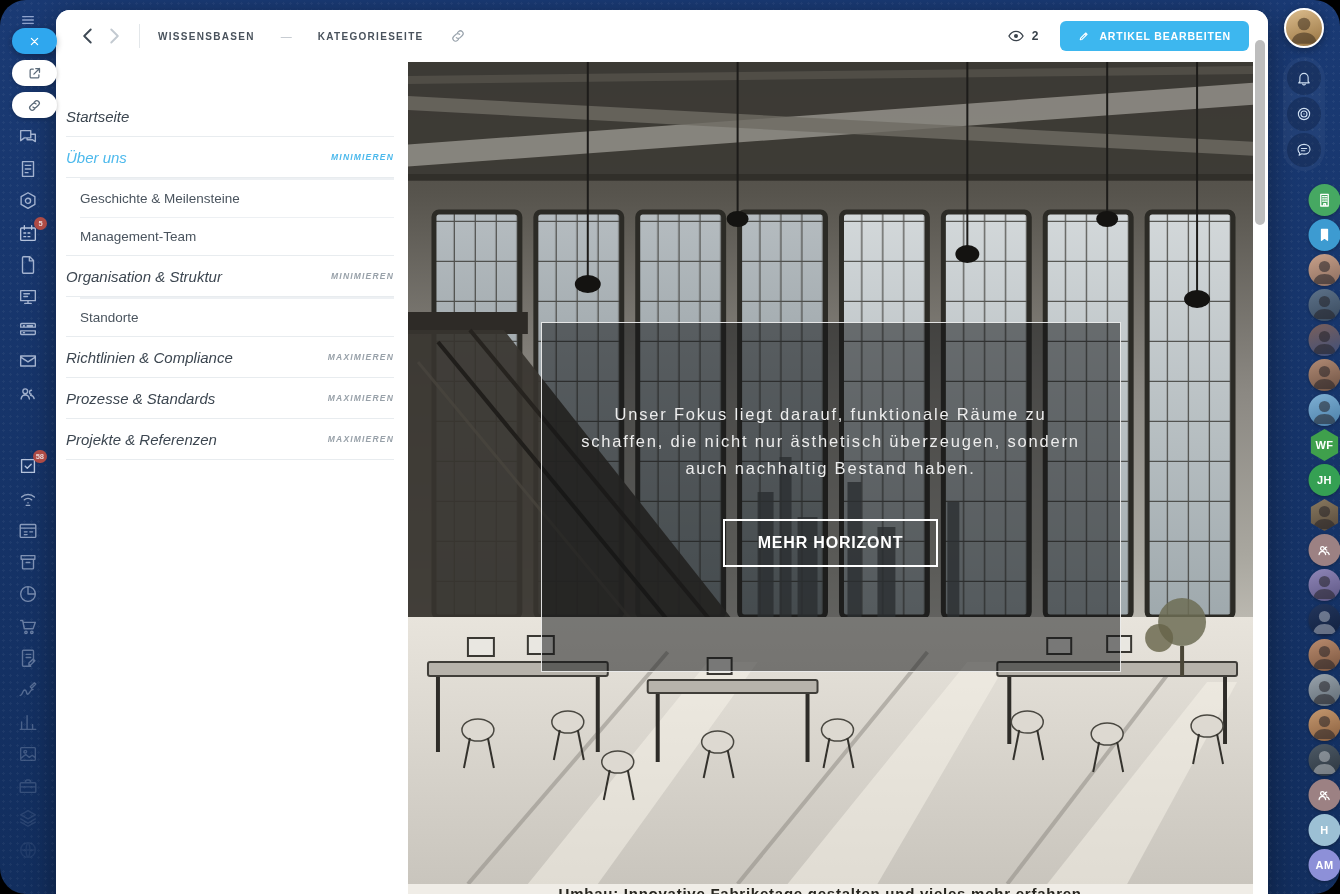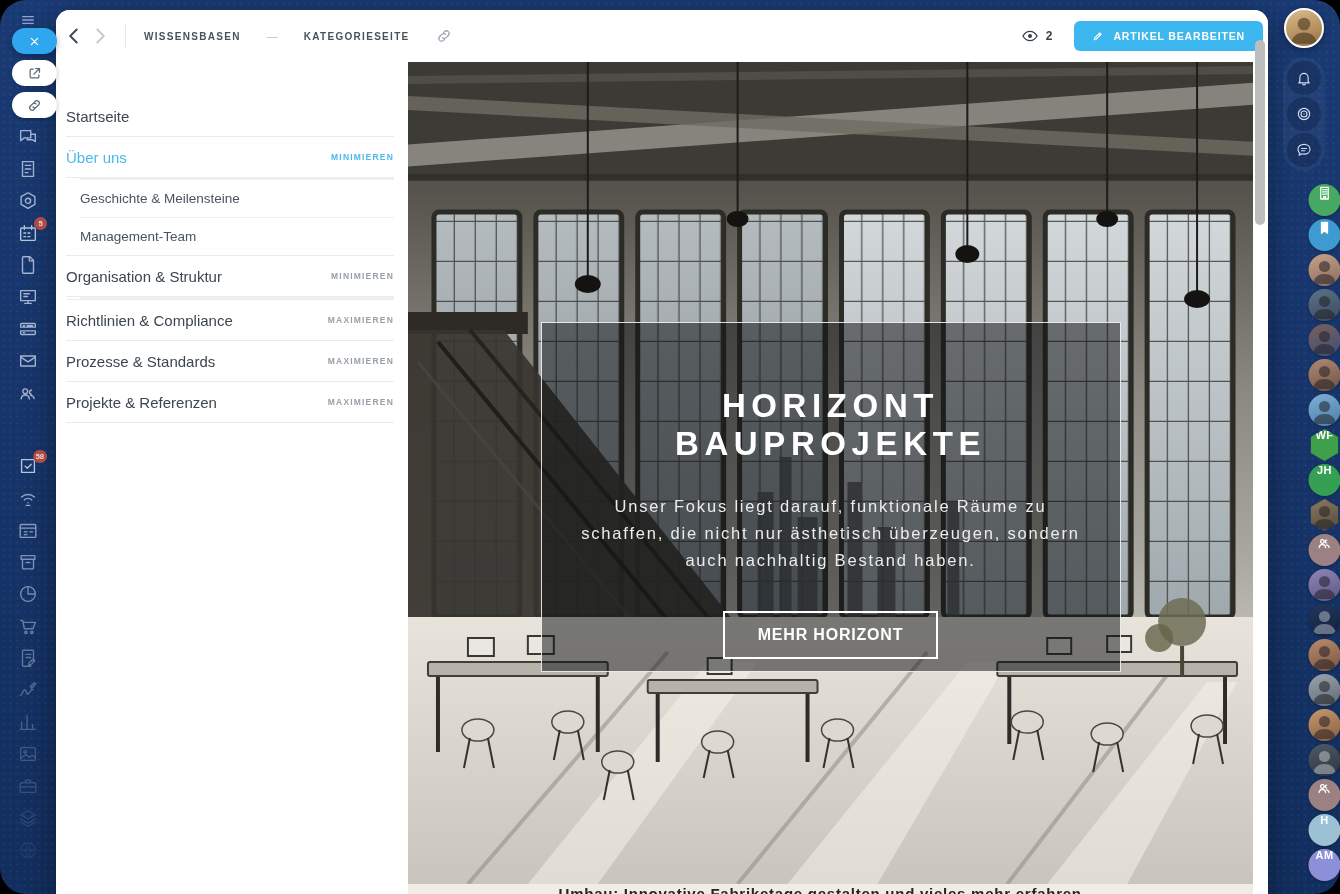--- a/index.html
+++ b/index.html
@@ -24,21 +24,21 @@
   .rail-ic{position:relative;width:22px;height:22px;color:#c6d2e8;cursor:pointer;}
   .rail-ic svg{width:22px;height:22px;}
   .badge{position:absolute;top:-5px;right:-8px;min-width:13px;height:13px;padding:0 3px;
     border-radius:7px;background:#bf4e42;color:#ffe9e4;font-size:7.5px;font-weight:700;
     display:flex;align-items:center;justify-content:center;line-height:1;}
 
   
   .card{position:absolute;left:56px;top:10px;width:1212px;bottom:-20px;background:#fff;
     border-radius:14px;box-shadow:0 8px 30px rgba(0,0,0,.4);z-index:4;overflow:hidden;}
   .topbar{position:absolute;left:0;top:0;right:0;height:52px;display:flex;align-items:center;
-    padding:0 5px;background:#fff;z-index:3;}
+    padding:0 19px;background:#fff;z-index:3;}
   .nav-arrow{width:26px;height:26px;display:flex;align-items:center;justify-content:center;
     cursor:pointer;}
   .nav-arrow svg{width:16px;height:16px;}
   .nav-arrow.back{color:#3f4a55;}
   .nav-arrow.fwd{color:#c3cad1;}
   .tb-div{width:1px;height:24px;background:#e3e7ea;margin:0 18px 0 12px;}
   .crumbs{display:flex;align-items:center;gap:26px;}
   .crumb{font-size:10px;font-weight:700;letter-spacing:.13em;color:#49525c;cursor:pointer;}
   .crumb-dash{color:#b7bec5;font-size:11px;}
   .crumb-link{color:#9aa4ad;width:16px;height:16px;cursor:pointer;}
@@ -49,21 +49,21 @@
   .views .count{font-size:12px;font-weight:700;}
   .edit-btn{height:30px;padding:0 18px;border:none;border-radius:6px;background:#3db7ef;
     color:#fff;font-size:10.5px;font-weight:700;letter-spacing:.08em;display:flex;
     align-items:center;gap:9px;cursor:pointer;font-family:inherit;}
   .edit-btn svg{width:12px;height:12px;}
 
   
   .navpanel{position:absolute;left:0;top:52px;width:352px;bottom:0;background:#fff;
     padding:34px 12px 0 8px;overflow:hidden;}
   .nav-row{display:flex;align-items:center;cursor:pointer;}
-  .nav-row.l1{height:40px;padding-left:2px;}
+  .nav-row.l1{height:40px;padding-left:2px;font-style:italic;}
   .nav-row.l2{height:37px;padding-left:16px;}
   .nav-label{font-size:15px;color:#3c4650;}
   .nav-row.l2 .nav-label{font-size:13.5px;color:#4a545e;}
   .nav-row.active .nav-label{color:#4cb9ec;}
   .act{margin-left:auto;font-size:8.5px;font-weight:700;letter-spacing:.14em;padding-right:2px;}
   .act.accent{color:#4cb9ec;}
   .act.muted{color:#98a1a9;}
   .nav-sep{height:1px;background:#e8ecef;margin:0 2px 0 2px;}
   .nav-sep.sub{background:#edf0f3;margin-left:16px;}
 
@@ -97,21 +97,21 @@
     border-radius:50%;border:2.5px solid #fff;box-shadow:0 2px 8px rgba(0,0,0,.35);
     overflow:hidden;cursor:pointer;}
   .rr-buttons{position:absolute;left:50%;transform:translateX(-50%);top:57px;display:flex;
     flex-direction:column;gap:2px;padding:4px;border-radius:22px;
     background:rgba(255,255,255,.045);}
   .rr-btn{width:34px;height:34px;border-radius:50%;background:rgba(8,25,60,.35);color:#cfe0f2;
     display:flex;align-items:center;justify-content:center;cursor:pointer;}
   .rr-btn svg{width:18px;height:18px;}
   .rr-avatars{position:absolute;left:50%;transform:translateX(-50%);top:184px;display:flex;
     flex-direction:column;gap:3px;align-items:center;}
-  .av{width:32px;height:32px;border-radius:50%;overflow:hidden;display:flex;align-items:flex-start;
+  .av{width:32px;height:32px;border-radius:50%;overflow:hidden;display:flex;align-items:center;
     justify-content:center;cursor:pointer;flex:0 0 auto;box-shadow:0 1px 3px rgba(0,0,0,.3);margin-left:41px;}
   .av.hex{border-radius:0;clip-path:polygon(50% 0,93% 25%,93% 75%,50% 100%,7% 75%,7% 25%);
     box-shadow:none;}
   .av span{font-size:11px;font-weight:700;color:#fff;letter-spacing:.04em;}
   .av svg.glyph{width:18px;height:18px;}
   .av svg.sil{width:100%;height:100%;display:block;}
 </style>
 </head>
 <body>
 
@@ -279,20 +279,23 @@
           <span class="nav-label">Management-Team</span>
         </div>
         <div class="nav-sep"></div>
         <div class="nav-row l1">
           <span class="nav-label">Organisation &amp; Struktur</span>
           <span class="act muted">MINIMIEREN</span>
         </div>
         <div class="nav-sep"></div>
         <div class="nav-sep sub"></div>
         <div class="nav-sep sub"></div>
+        <div class="nav-row l2">
+          <span class="nav-label">Standorte</span>
+        </div>
         <div class="nav-sep"></div>
         <div class="nav-row l1">
           <span class="nav-label">Richtlinien &amp; Compliance</span>
           <span class="act muted">MAXIMIEREN</span>
         </div>
         <div class="nav-sep"></div>
         <div class="nav-row l1">
           <span class="nav-label">Prozesse &amp; Standards</span>
           <span class="act muted">MAXIMIEREN</span>
         </div>
@@ -473,21 +476,20 @@
             <line x1="202" y1="708" x2="196" y2="738"></line>
               <line x1="220" y1="708" x2="226" y2="738"></line>
           </g>
         </g>
         <circle cx="775" cy="560" r="24" fill="#6d6d55" opacity=".85"></circle>
         <circle cx="752" cy="576" r="14" fill="#656347" opacity=".8"></circle>
         <line x1="775" y1="584" x2="775" y2="614" stroke="#4a4637" stroke-width="4"></line>
       </svg>
 
       <div class="overlay">
-        <div class="h-title">HORIZONT BAUPROJEKTE</div>
         <div class="h-body">Unser Fokus liegt darauf, funktionale Räume zu schaffen, die nicht nur ästhetisch überzeugen, sondern auch nachhaltig Bestand haben.</div>
         <button class="cta">MEHR HORIZONT</button>
       </div>
 
       <div class="caption-strip">
         <span>Umbau: Innovative Fabriketage gestalten und vieles mehr erfahren …</span>
       </div>
     </div>
 
     <div class="scroll-thumb"></div>

